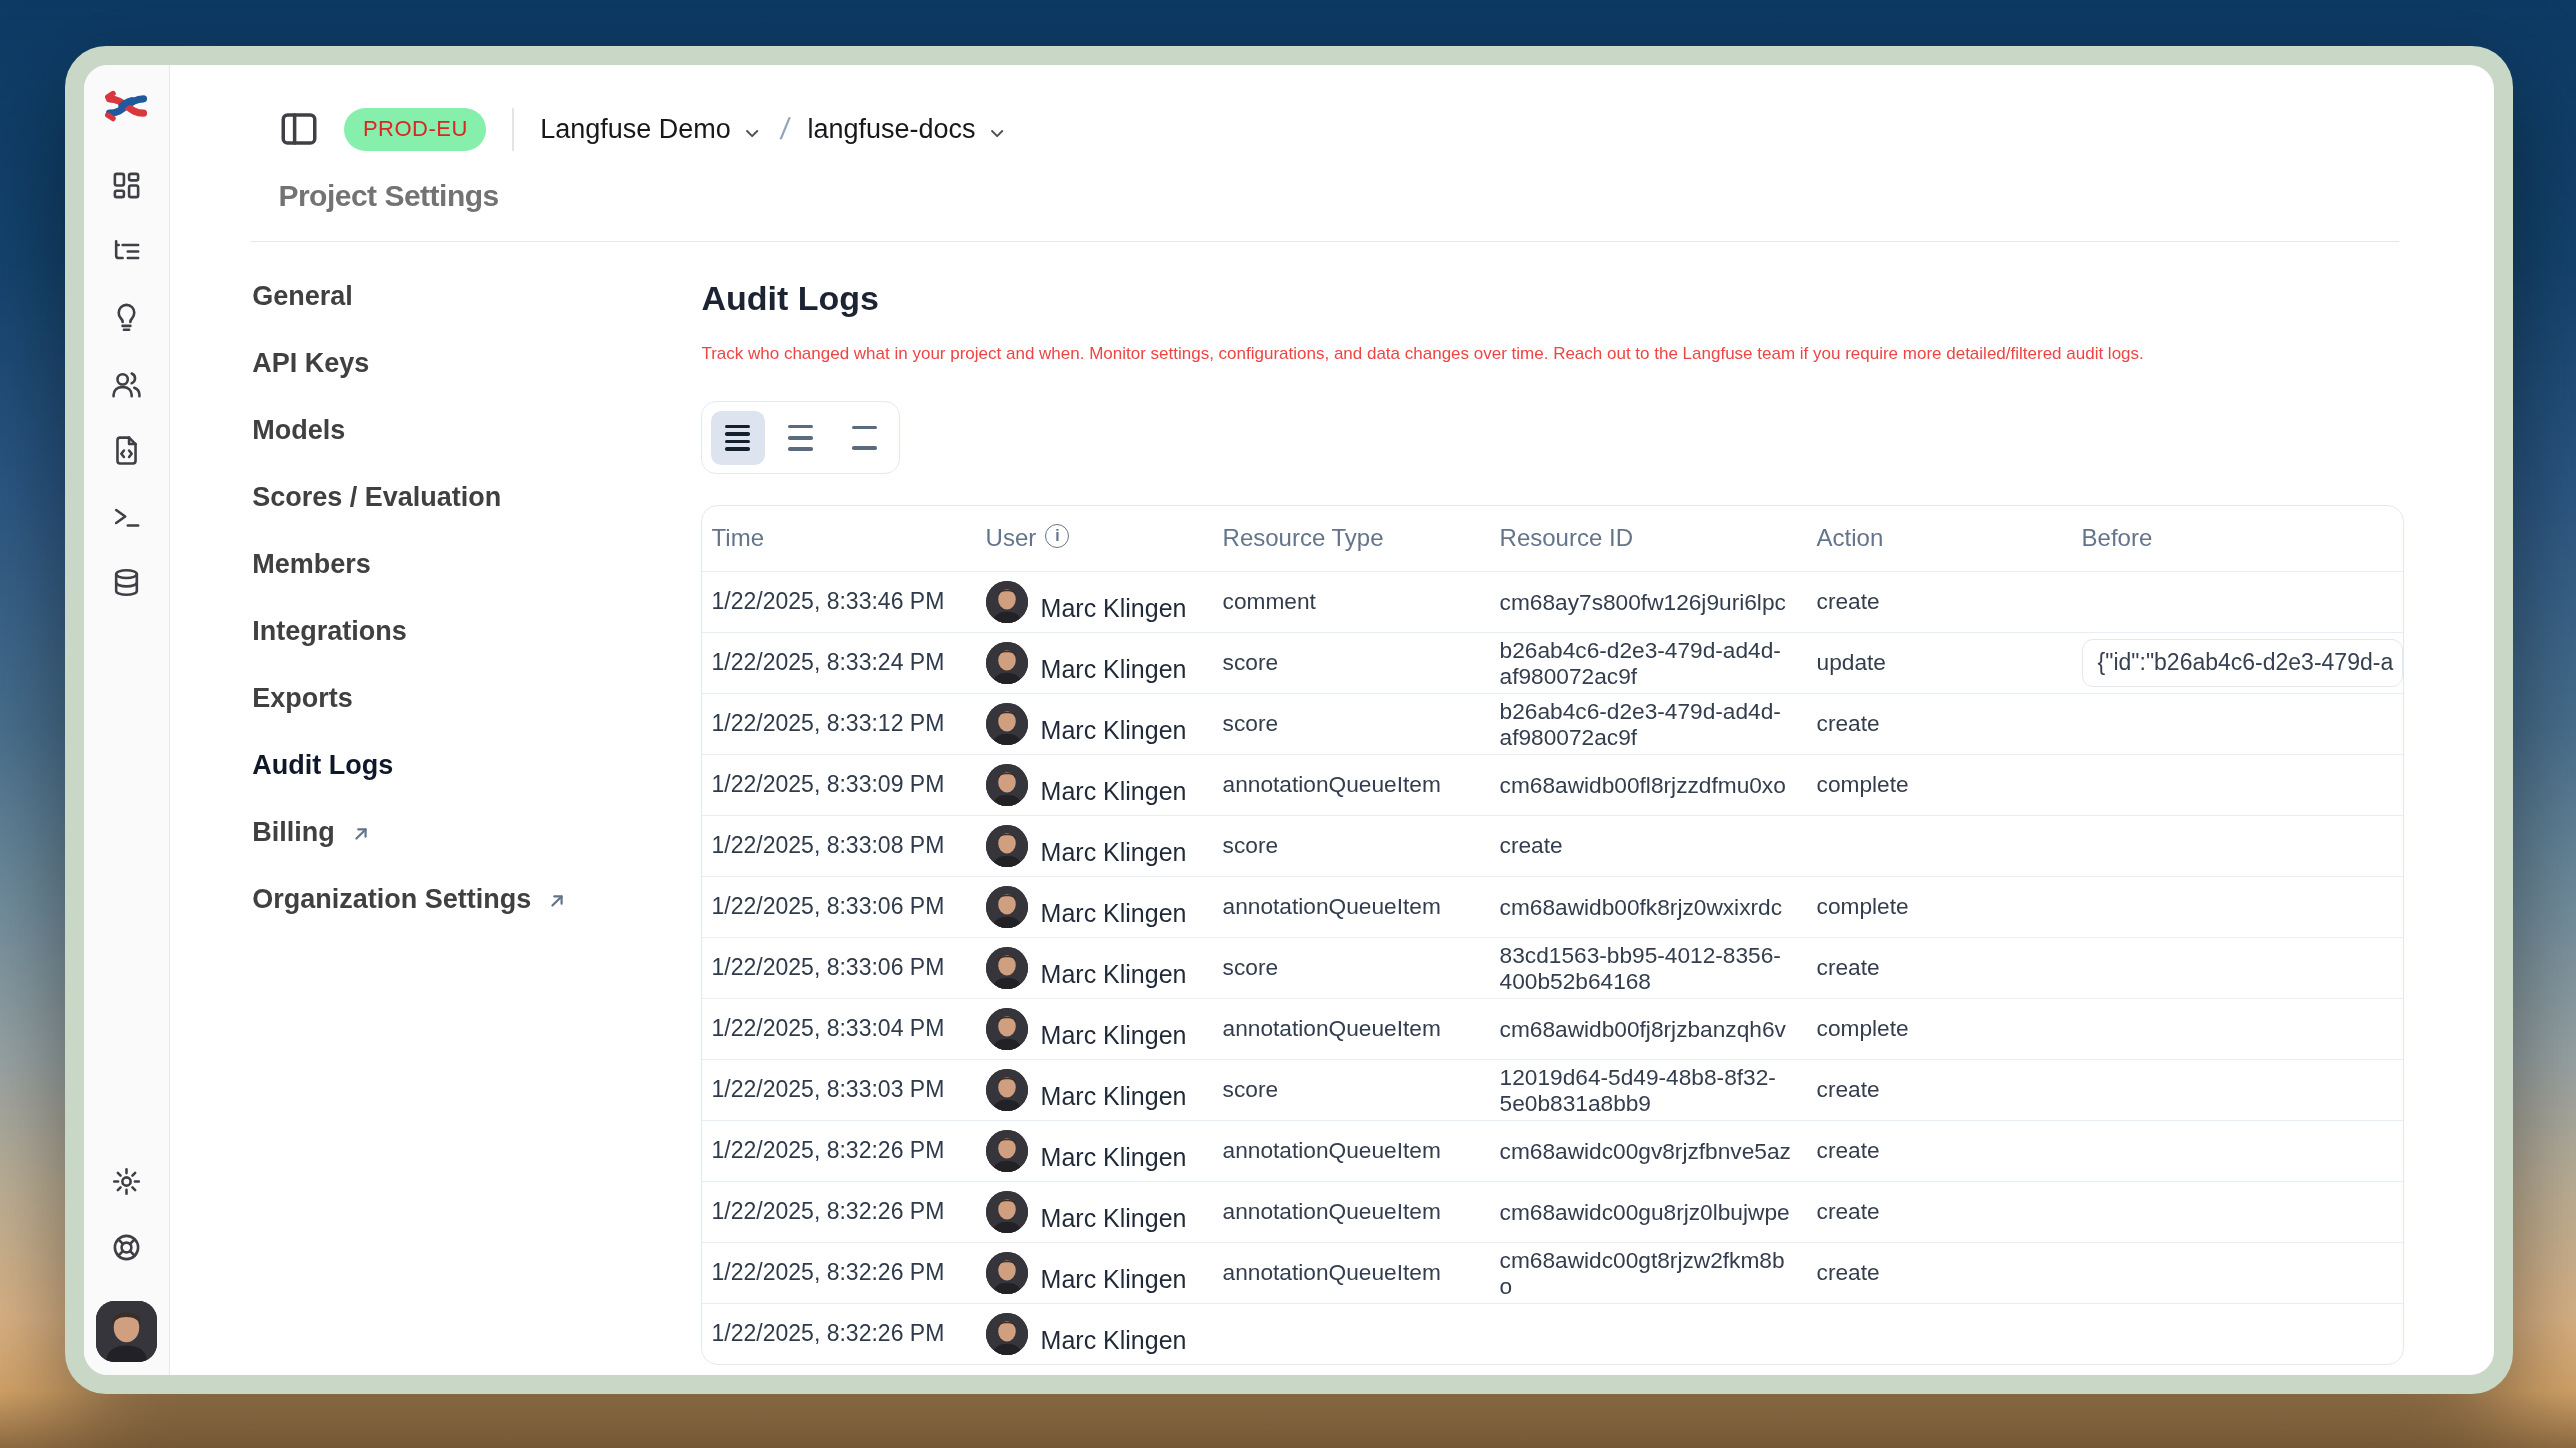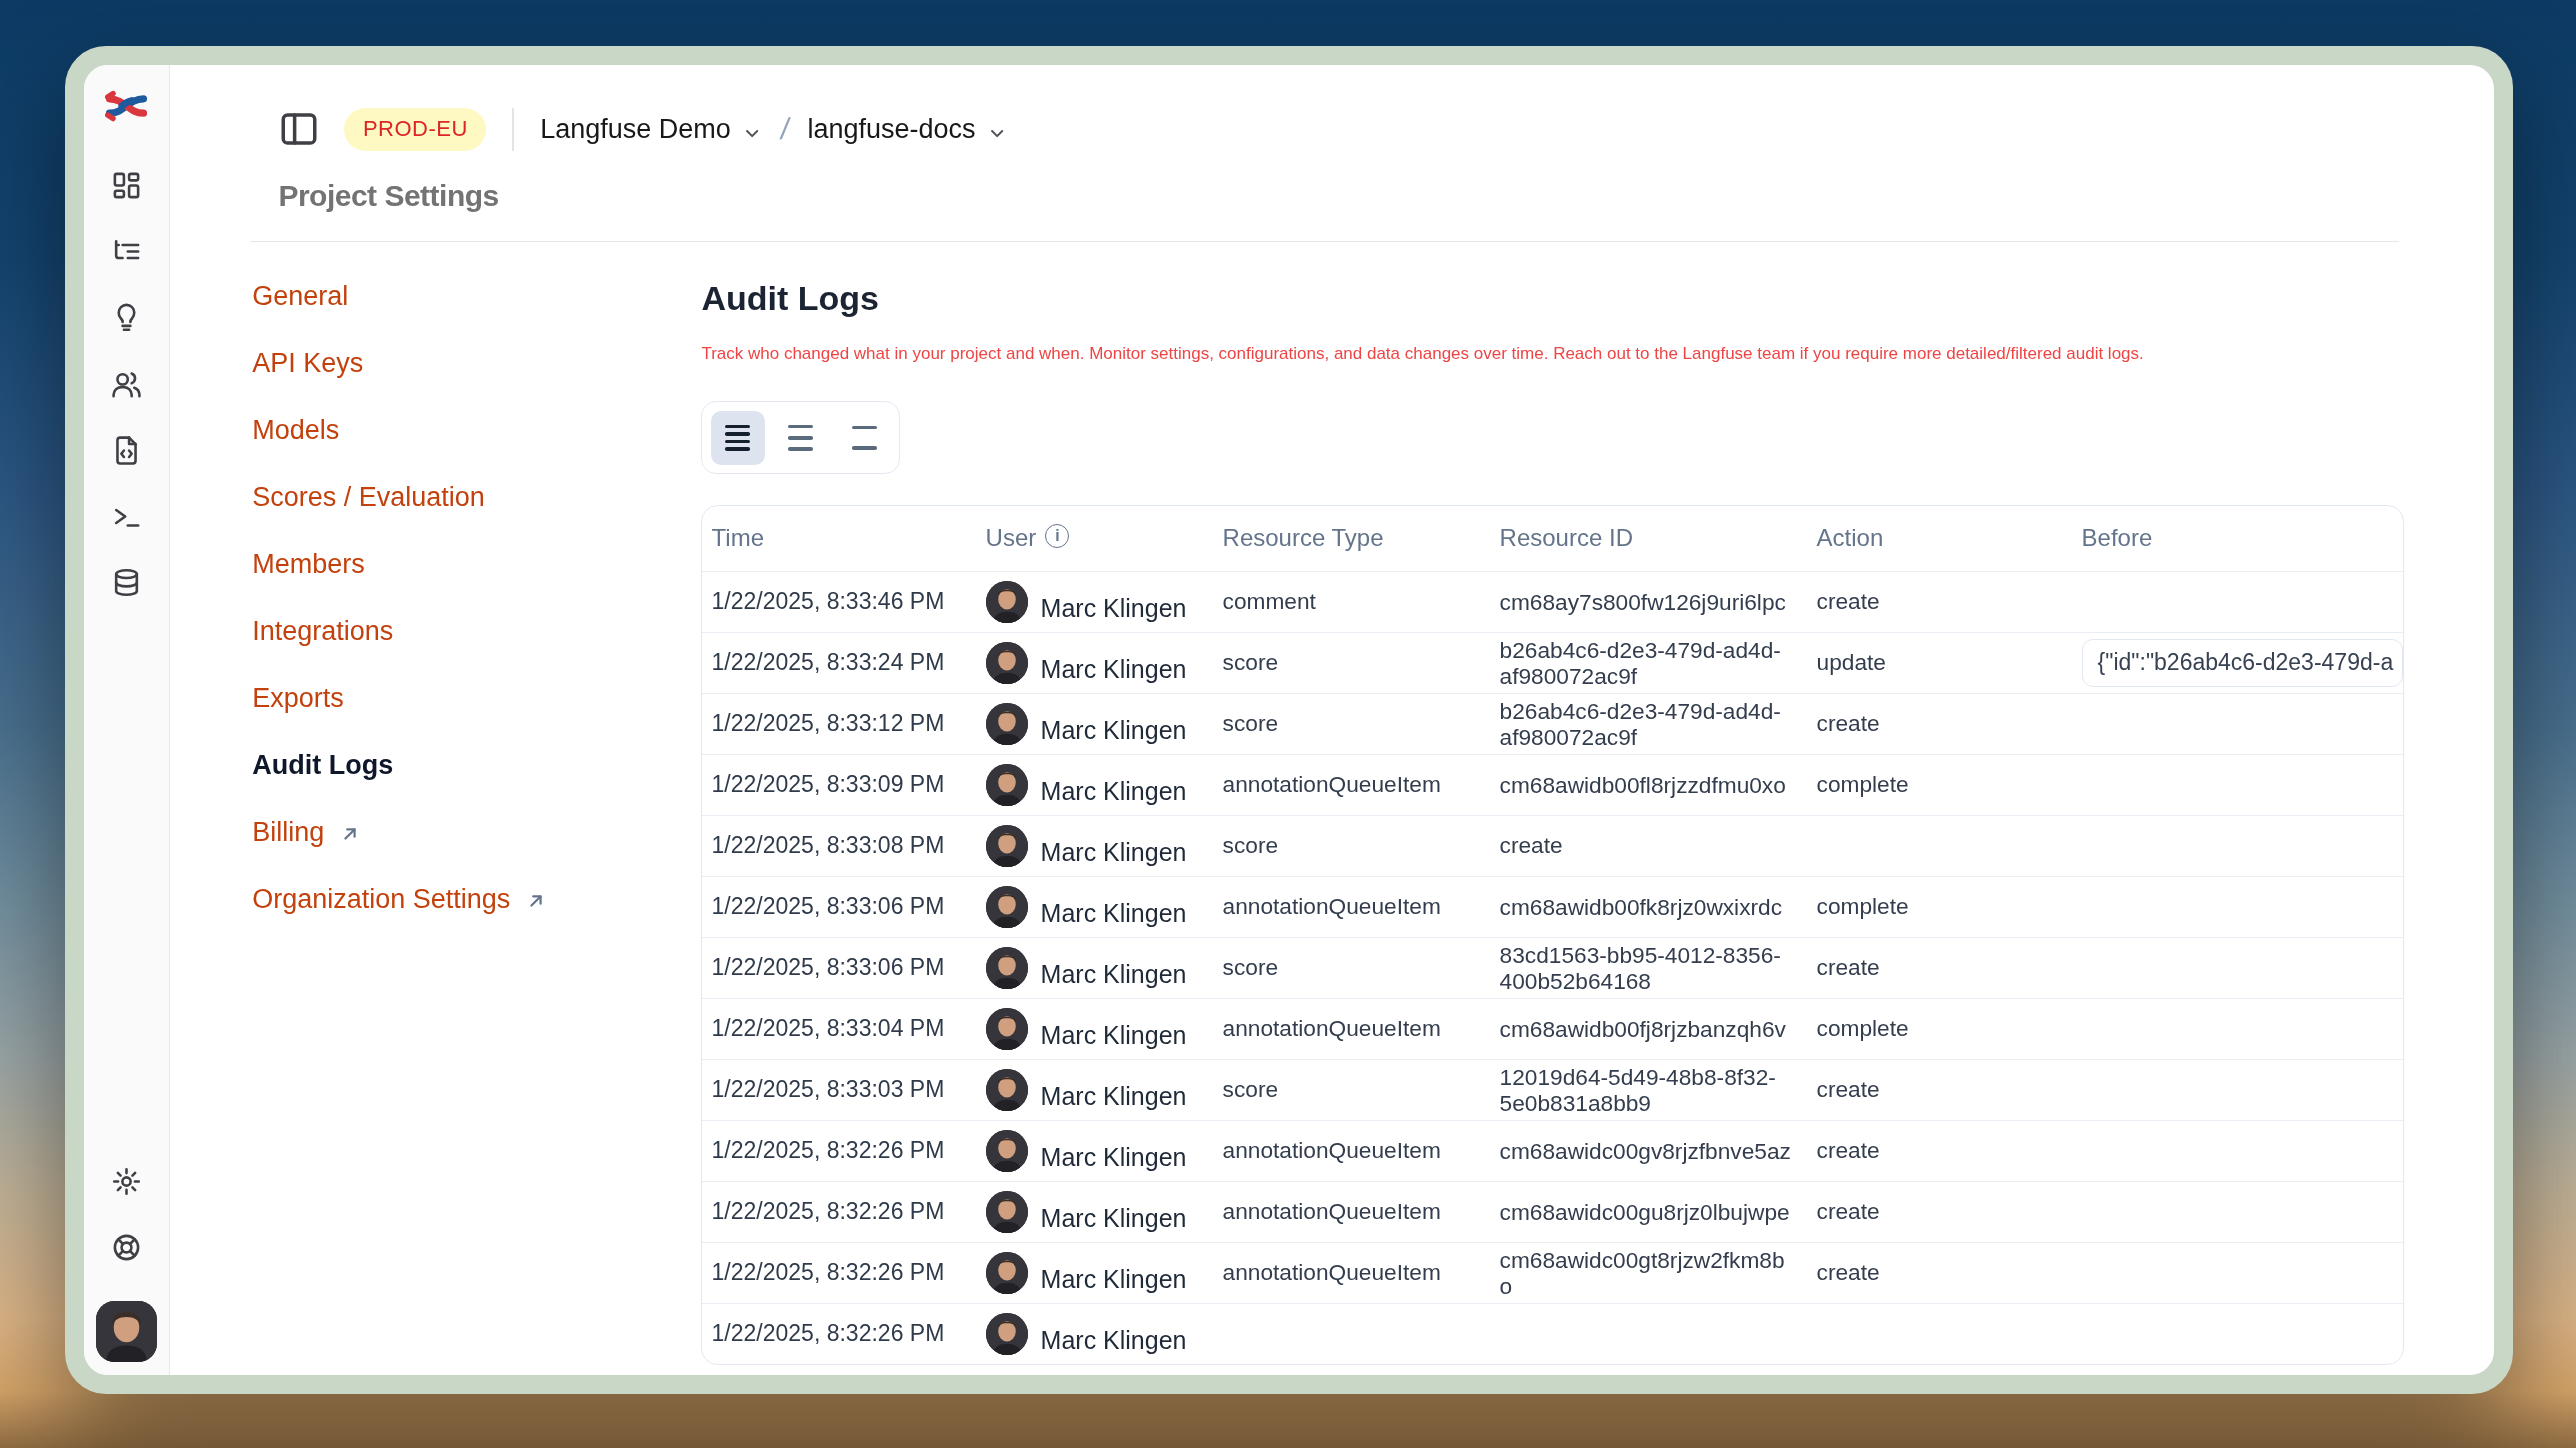--- a/index.html
+++ b/index.html
@@ -41,38 +41,38 @@
   .rail-avatar svg, .row-avatar svg { width:100%; height:100%; display:block; }
 
   
   .main { flex:1; display:flex; flex-direction:column; min-width:0; }
 
   .topbar { display:flex; align-items:center; margin:41px 92px 0 108px; height:46px; }
   .panel-toggle { width:42px; height:42px; color:#3f3f46; cursor:pointer; }
   .panel-toggle svg { width:100%; height:100%; }
   .env-badge {
     margin-left:24px; padding:8.3px 18.5px 9.2px; border-radius:924px;
-    background:#fef9c3; color:#dc2626; font-size:22px; font-weight:500; letter-spacing:0.5px;
+    background:#86efac; color:#dc2626; font-size:22px; font-weight:500; letter-spacing:0.5px;
   }
   .v-sep { width:1.8px; height:43px; background:#e4e4e7; margin:0 26px; }
   .crumb { display:flex; align-items:center; font-size:27px; font-weight:500; color:#18181b; cursor:pointer; }
   .crumb .chev { width:20.3px; height:20.3px; margin-left:11px; color:#52525b; }
   .crumb .chev svg { width:100%; height:100%; }
   .crumb-slash { color:#94a3b8; font-size:30px; margin:0 18.5px; font-weight:300; transform:skewX(-8deg); }
 
   .page-title { margin:27px 92px 0 108px; font-size:30px; font-weight:800; color:#737373; letter-spacing:-0.5px; }
   .h-divider { margin:28px 95px 0 80px; border-top:1.8px solid #e7e7ea; }
 
   .content { flex:1; display:flex; margin:0 91px 0 80px; min-height:0; }
 
   
   .settings-nav { width:451px; flex:0 0 451px; padding-top:20.3px; }
   .snav-item {
-    height:67px; display:flex; align-items:center; font-size:27px; font-weight:400;
-    color:#c2410c; cursor:pointer; padding-left:1.8px;
+    height:67px; display:flex; align-items:center; font-size:27px; font-weight:700;
+    color:#404040; cursor:pointer; padding-left:1.8px;
   }
   .snav-item.active { color:#0f172a; font-weight:700; }
   .snav-ext { width:22px; height:22px; margin-left:15px; color:#64748b; }
   .snav-ext svg { width:100%; height:100%; }
   .snav-item:not(.external) .snav-ext { display:none; }
 
   
   .panel { flex:1; min-width:0; padding-top:37px; display:flex; flex-direction:column; }
   .panel-h2 { font-size:34px; font-weight:700; color:#1c2433; }
   .panel-desc { margin-top:22px; font-size:17px; line-height:28px; color:#ef4444; max-width:1683px; }

